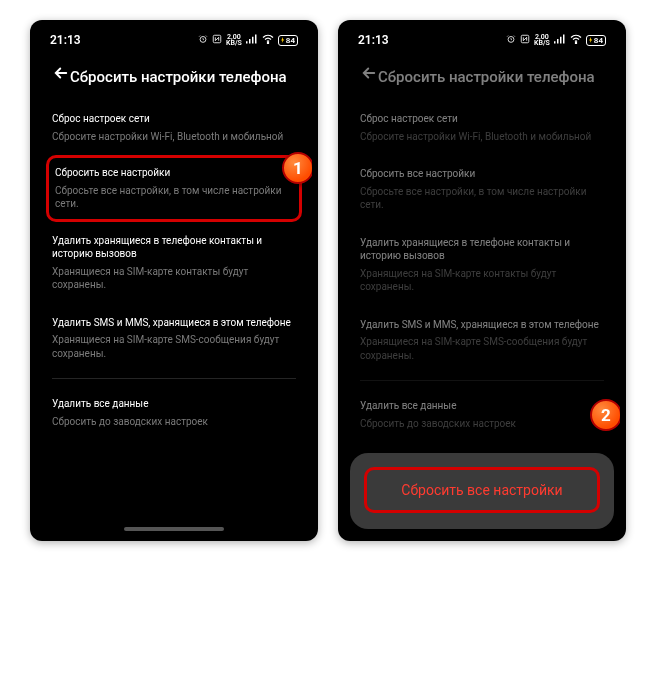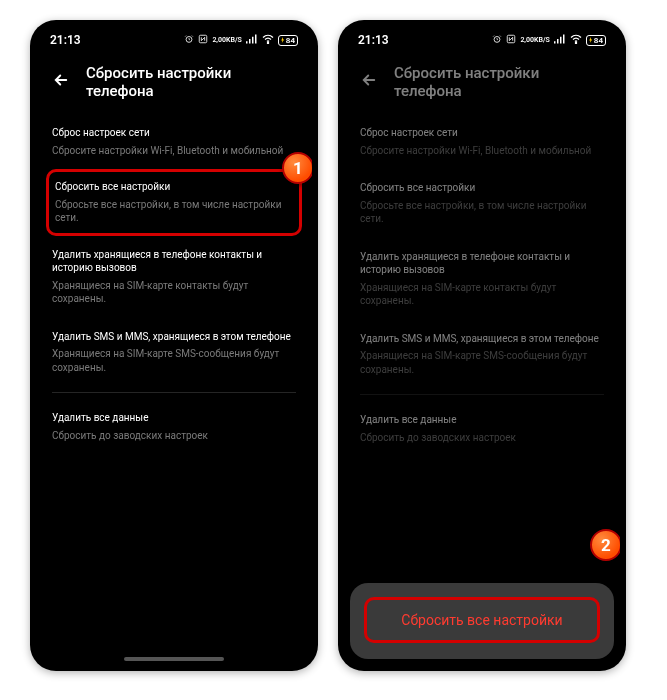--- a/index.html
+++ b/index.html
@@ -7,23 +7,23 @@
     width: 667px;
     height: 700px;
     background: #fff;
     font-family: -apple-system, Roboto, "Helvetica Neue", Arial, sans-serif;
     display: flex;
     gap: 20px;
     padding: 20px 30px;
   }
   .phone {
     width: 288px;
-    height: 651px;
+    height: 521px;
     background: #000;
-    border-radius: 26px;
+    border-radius: 12px;
     padding: 6px;
     box-shadow: 0 2px 8px rgba(0,0,0,0.3);
     position: relative;
     overflow: hidden;
   }
   .screen {
     width: 100%;
     height: 100%;
     background: #000;
     border-radius: 20px;
@@ -42,22 +42,21 @@
   }
   .status-icons {
     display: flex;
     align-items: center;
     gap: 4px;
     font-size: 9px;
   }
   .status-icons svg { display: inline-block; }
   .header {
     display: flex;
-    align-items: center;
-    gap: 16px;
+    align-items: flex-end;
     padding: 10px 16px 14px;
     font-size: 15px;
     font-weight: 500;
   }
   .back-icon { width: 18px; height: 18px; }
   .content { padding: 0 16px; }
   .item {
     padding: 12px 0;
   }
   .item-title {
@@ -124,21 +123,21 @@
   .home-indicator {
     position: absolute;
     bottom: 4px;
     left: 50%;
     transform: translateX(-50%);
     width: 100px;
     height: 4px;
     background: #555;
     border-radius: 2px;
   }
-  .net-stat { display: flex; align-items: center; line-height: 0.9; font-size: 7px; }
+  .net-stat { display: flex; flex-direction: column; align-items: center; line-height: 0.9; font-size: 7px; }
 </style>
 </head>
 <body>
 
 <div class="phone">
   <div class="screen">
 
     <div class="status-bar">
       <span>21:13</span>
       <div class="status-icons">

